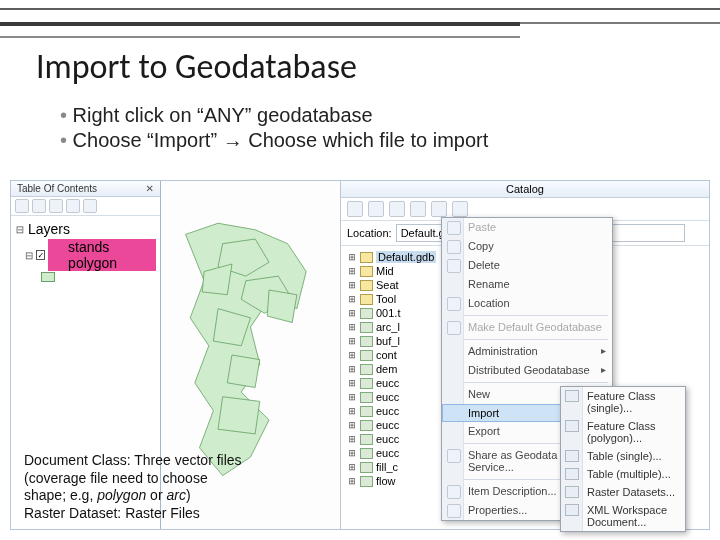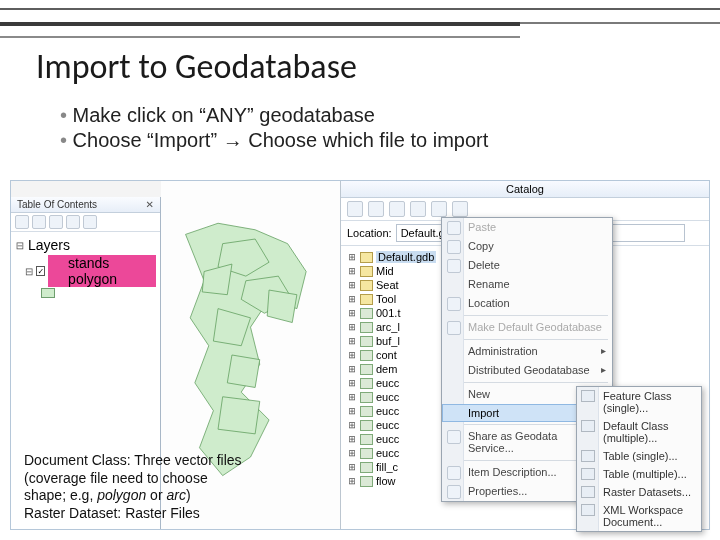--- a/index.html
+++ b/index.html
@@ -29,21 +29,21 @@
   .bullets li::before { content:"• "; color:#888;}
   .arrow { font-family: Arial; }
   
   .shot {
     position:absolute; left:10px; top:180px; right:10px; bottom:10px;
     border:1px solid #b5c7d9;
     background:#f4f4f4;
   }
   
   .toc {
-    position:absolute; left:0; top:16px; width:150px; bottom:0;
+    position:absolute; left:0; top:0; width:150px; bottom:0;
     background:#fff; border-right:1px solid #a8b7c7;
     font-size:10px;
   }
   .toc-title { background:linear-gradient(#fafcff,#e7eef8); padding:2px 6px; border-bottom:1px solid #c3cfdc; color:#333;}
   .toc-title .x { float:right; color:#555;}
   .toc-toolbar {
     padding:2px 4px; border-bottom:1px solid #d5dde6; display:flex; gap:3px;
   }
   .toc-toolbar .ticon { width:14px; height:14px; border:1px solid #c0c9d4; background:#eef3f9; border-radius:2px;}
   .toc-tree { padding:4px 4px; }
@@ -119,21 +119,21 @@
 <body>
 
 <div class="topline a"></div>
 <div class="topline b"></div>
 <div class="topline c"></div>
 <div class="topline d"></div>
 
 <div class="title">Import to Geodatabase</div>
 
 <ul class="bullets">
-  <li>Make click on “ANY” geodatabase</li>
+  <li>Right click on “ANY” geodatabase</li>
   <li>
     <span>Choose “Import” </span><span class="arrow">→</span><span> Choose which file to import</span>
   </li>
 </ul>
 
 <div class="shot">
 
   <div class="toc">
     <div class="toc-title">
       <span>Table Of Contents</span>
@@ -289,33 +289,34 @@
     <div class="mi"><span>Rename</span></div>
     <div class="mi"><span class="mico"></span><span>Location</span></div>
     <div class="sep"></div>
     <div class="mi dis"><span class="mico"></span><span>Make Default Geodatabase</span></div>
     <div class="sep"></div>
     <div class="mi sub"><span>Administration</span></div>
     <div class="mi sub"><span>Distributed Geodatabase</span></div>
     <div class="sep"></div>
     <div class="mi sub"><span>New</span></div>
     <div class="mi sub hl"><span>Import</span></div>
+    <div class="mi sub"><span>Export</span></div>
     <div class="sep"></div>
     <div class="mi"><span class="mico"></span><span>Share as Geodata Service...</span></div>
     <div class="sep"></div>
     <div class="mi"><span class="mico"></span><span>Item Description...</span></div>
     <div class="mi"><span class="mico"></span><span>Properties...</span></div>
   </div>
 
 </div>
 
-<div class="submenu2" style="left:576px; top:386px; width:126px;">
+<div class="submenu2" style="left:560px; top:386px; width:126px;">
   <div class="iconstrip"></div>
   <div class="mi"><span class="mico"></span><span>Feature Class (single)...</span></div>
-  <div class="mi"><span class="mico"></span><span>Default Class (multiple)...</span></div>
+  <div class="mi"><span class="mico"></span><span>Feature Class (polygon)...</span></div>
   <div class="mi"><span class="mico"></span><span>Table (single)...</span></div>
   <div class="mi"><span class="mico"></span><span>Table (multiple)...</span></div>
   <div class="mi"><span class="mico"></span><span>Raster Datasets...</span></div>
   <div class="mi"><span class="mico"></span><span>XML Workspace Document...</span></div>
 </div>
 
 <div class="annot">
   <div>Document Class: Three vector files</div>
   <div>
     <span>(coverage file need to choose</span>

